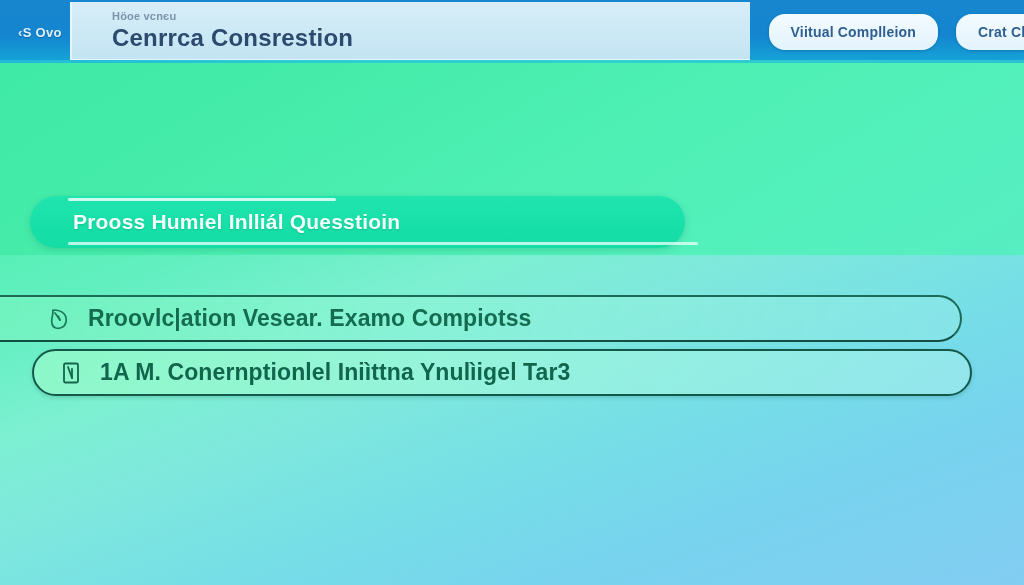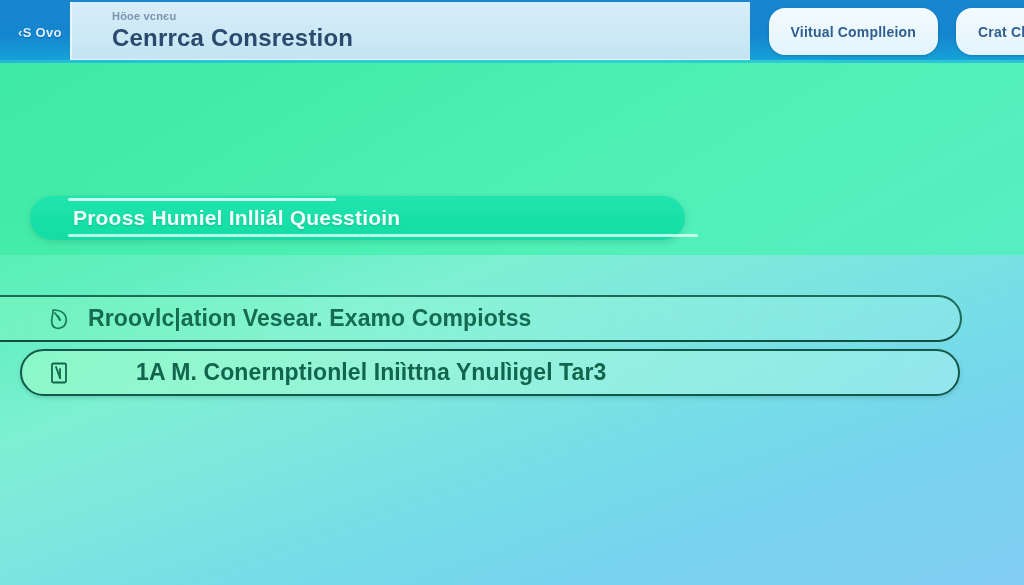--- a/index.html
+++ b/index.html
@@ -92,21 +92,21 @@
   .topbar-actions {
     position: absolute;
     right: 0; top: 0;
     height: 63px;
     display: flex;
     align-items: center;
     gap: 18px;
     padding-right: 0;
   }
   .pill-btn {
-    height: 47px;
+    height: 36px;
     border-radius: 16px;
     background: linear-gradient(180deg, #f3fbff 0%, #e3f3fc 100%);
     color: #2e5f90;
     font-size: 14px;
     font-weight: 700;
     letter-spacing: .2px;
     display: flex;
     align-items: center;
     justify-content: center;
     padding: 0 22px;
@@ -126,21 +126,21 @@
     left: 0; top: 63px;
     width: 1024px; height: 192px;
     background: linear-gradient(150deg,
       #3fe9a6 0%, #45eca9 25%, #4ef0b4 55%, #52f0bb 75%, #57eec2 100%);
   }
 
   
   .prompt-pill {
     position: absolute;
     left: 30px; top: 196px;
-    width: 655px; height: 44px;
+    width: 655px; height: 52px;
     border-radius: 26px;
     background: linear-gradient(180deg, #21e4ae 0%, #18e0a9 55%, #14dca4 100%);
     box-shadow: 0 2px 7px rgba(0,90,70,.18);
     display: flex;
     align-items: center;
     cursor: pointer;
   }
   .prompt-pill::before {
     content: "";
     position: absolute;
@@ -183,31 +183,30 @@
     border-radius: 24px;
     border-left-color: transparent;
     border-bottom-color: #134e42;
     background: linear-gradient(100deg,
       rgba(125,245,190,.55) 0%,
       rgba(150,248,214,.45) 45%,
       rgba(165,240,235,.35) 100%);
     padding-left: 70px;
   }
   .row-2 {
-    left: 20px; top: 349px;
+    left: 32px; top: 349px;
     width: 940px;
     border-radius: 24px;
     border-color: #14584a;
     background: linear-gradient(100deg,
       rgba(150,250,200,.75) 0%,
       rgba(165,250,220,.6) 50%,
       rgba(175,243,238,.5) 100%);
     padding-left: 24px;
     box-shadow: 0 2px 4px rgba(0,70,60,.18);
-    gap: 48px;
   }
 
   .row-icon {
     width: 26px; height: 26px;
     flex: 0 0 26px;
     display: flex;
     align-items: center;
     justify-content: center;
     margin-right: 16px;
   }

